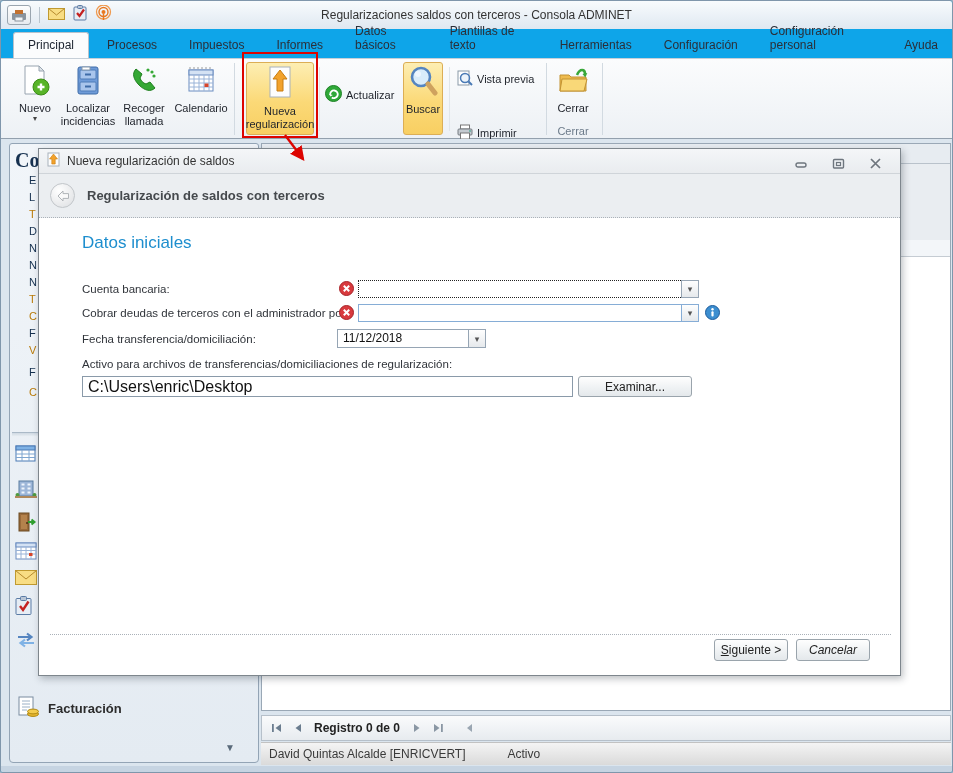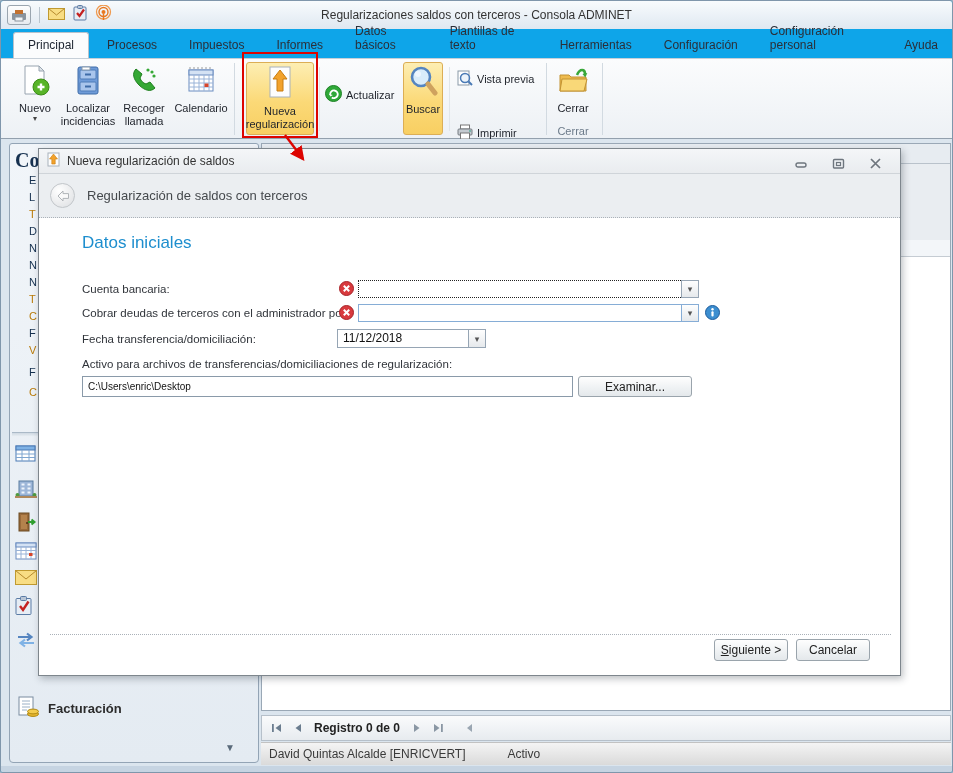--- a/index.html
+++ b/index.html
@@ -77,40 +77,40 @@
   
   .dialog { position:absolute; left:37px; top:147px; width:863px; height:528px; background:#fff;
     border:1px solid #7e868d; box-shadow:2px 3px 7px rgba(40,50,60,.30); z-index:10; }
   .dlg-titlebar { position:absolute; left:0; top:0; width:100%; height:25px;
     background:linear-gradient(#f4f6f8,#e9ecef); border-bottom:1px solid #cfd4d9;
     display:flex; align-items:center; padding-left:8px; gap:6px; }
   .dlg-title { font-size:12px; color:#333; }
   .dlg-controls { position:absolute; right:18px; top:6px; display:flex; gap:24px; }
   .dlg-header { position:absolute; left:0; top:25px; width:100%; height:44px; background:#ebeef1;
     border-bottom:1px dotted #aab1b8; display:flex; align-items:center; padding-left:11px; gap:12px; }
-  .dlg-header-text { font-size:13px; color:#45494d; }
+  .dlg-header-text { font-size:13px; color:#45494d;font-weight:bold; }
   .backbtn { width:25px; height:25px; border-radius:50%; border:1px solid #c2c6ca;
     background:radial-gradient(circle at 35% 30%, #ffffff, #dcdee1);
     display:flex; align-items:center; justify-content:center; }
   .section-title { position:absolute; left:43px; top:84px; font-size:17px; color:#1d8ece; }
   .frow { position:absolute; display:flex; align-items:center; }
   .flabel { font-size:11.5px; color:#30343a; }
   .err { position:absolute; width:15px; height:15px; }
   .combo { position:absolute; height:18px; background:#fff; display:flex; }
   .combo .box { flex:1; border:1px solid #96a5b4; border-right:none; }
   .combo.focus .box { border:1px dotted #222; border-right:none; }
   .combo.blue .box { border:1px solid #86add6; border-right:none; }
   .combo .arrow { width:18px; border:1px solid #96a5b4; background:linear-gradient(#fefefe,#e6e9ec);
     display:flex; align-items:center; justify-content:center; font-size:9px; color:#555; }
   .combo.blue .arrow { border-color:#86add6; }
   .combo .val { position:absolute; left:6px; top:2px; font-size:12px; color:#111; }
   .infoico { position:absolute; width:15px; height:15px; }
   .pathlabel { position:absolute; left:43px; top:209px; font-size:11.5px; color:#30343a; }
   .pathinput { position:absolute; left:43px; top:227px; width:491px; height:21px;
-    border:1px solid #8a9aa9; font-size:10px; color:#111; display:flex; align-items:center; padding-left:5px; }
+    border:1px solid #8a9aa9; font-size:16px; color:#111; display:flex; align-items:center; padding-left:5px; }
   .btn { position:absolute; height:22px; border:1px solid #9aa4ac; border-radius:3px;
     background:linear-gradient(#fefefe,#eef1f3 60%,#e4e8eb); font-size:12px; color:#222;
     display:flex; align-items:center; justify-content:center; cursor:default; }
   .dotline { position:absolute; left:11px; top:485px; width:841px; border-top:1px dotted #aab1b8; }
   .btnlabel { display:block; }
   .btnlabel.accesskey::first-letter { text-decoration:underline; }
 
   .annot-arrow { position:absolute; left:270px; top:128px; z-index:40; pointer-events:none; }
 </style>
 </head>
@@ -520,21 +520,21 @@
     <div class="pathlabel">Activo para archivos de transferencias/domiciliaciones de regularización:</div>
     <div class="pathinput">C:\Users\enric\Desktop</div>
     <div class="btn" style="left:539px; top:227px; width:114px; height:21px;">
       <span class="btnlabel">Examinar...</span>
     </div>
 
     <div class="dotline"></div>
     <div class="btn" style="left:675px; top:490px; width:74px;">
       <span class="btnlabel accesskey">Siguiente &gt;</span>
     </div>
-    <div class="btn" style="left:757px; top:490px; width:74px;">
+    <div class="btn" style="left:757px; top:490px; width:74px;font-style:italic;">
       <span class="btnlabel">Cancelar</span>
     </div>
   </div>
 
   <svg class="annot-arrow" width="50" height="42">
     <defs>
       <marker id="ah" markerWidth="8" markerHeight="8" refX="5" refY="3" orient="auto">
         <path d="M0 0 L6 3 L0 6 z" fill="#dd0400"></path>
       </marker>
     </defs>

